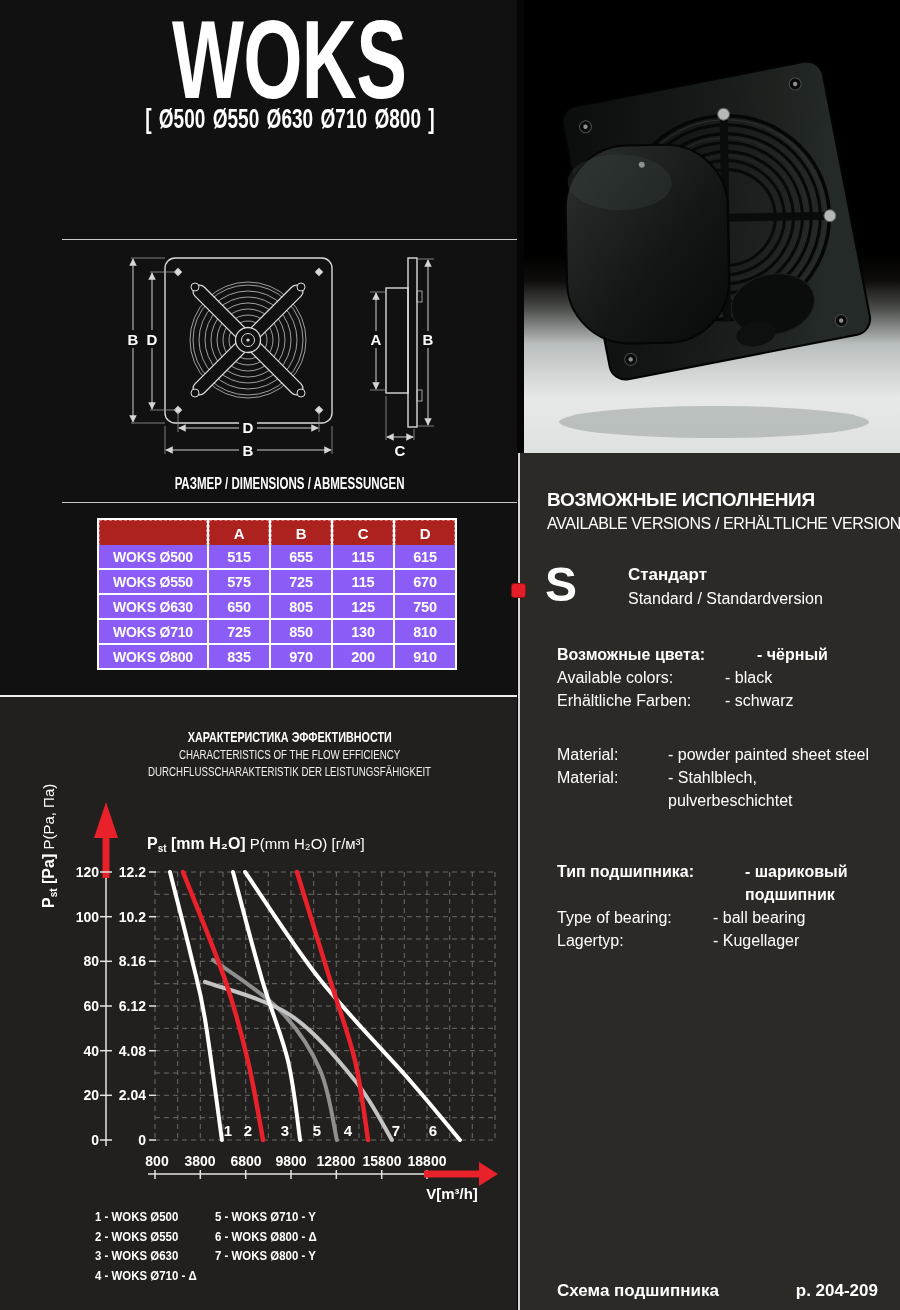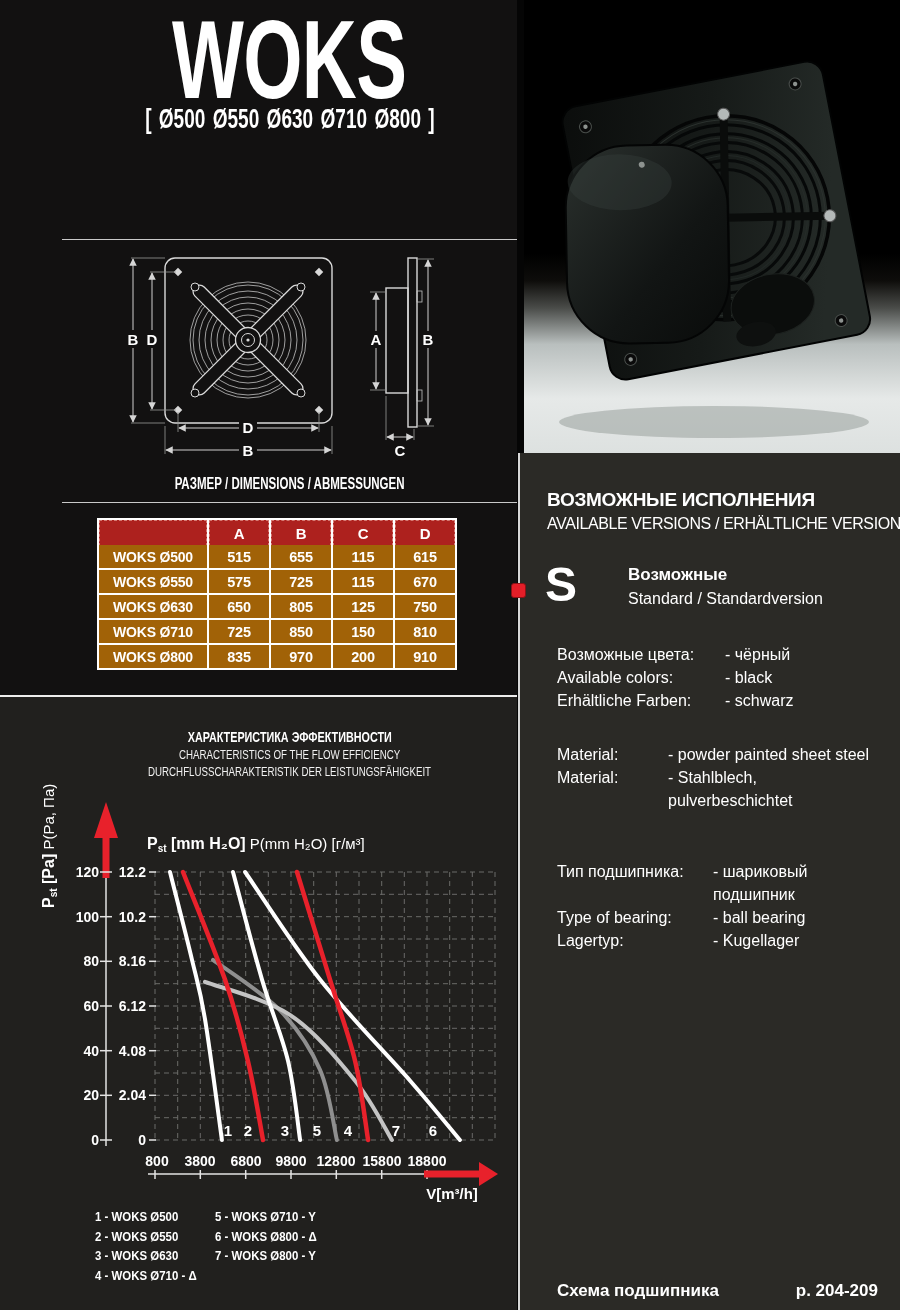--- a/index.html
+++ b/index.html
@@ -19,21 +19,21 @@
 
   .woks-title{top:10px;font-weight:bold;font-size:112px;line-height:100px;letter-spacing:-1px;}
   .woks-sizes{top:103px;font-weight:bold;font-size:28px;word-spacing:3px;}
   .sec-head{font-weight:bold;font-size:16px;}
   .head-line{position:absolute;left:62px;width:455px;height:1px;background:#c9c9c9;}
 
   
   .dim-table{position:absolute;left:97px;top:518px;display:grid;
     grid-template-columns:108px 60px 60px 60px 60px;grid-auto-rows:23px;gap:2px;
     background:#fff;border:2px solid #fff;}
-  .dim-table .cell{background:#a16207;display:flex;align-items:center;justify-content:center;
+  .dim-table .cell{background:#8b5cf6;display:flex;align-items:center;justify-content:center;
     font-size:14.5px;font-weight:bold;letter-spacing:-.2px;}
   .dim-table .hdr{background:#ad211e;height:26px;border:1px dashed rgba(255,210,200,.5);font-size:15px;}
   .dim-table .name{font-size:14px;}
 
   
   .chart-head-ru{top:30px;font-weight:bold;font-size:15px;}
   .chart-head-sub{font-size:13.5px;color:#f2f2f2;}
   .legend{position:absolute;top:510px;font-weight:bold;font-size:13px;line-height:19.5px;white-space:nowrap;}
   .legend div{transform:scaleX(.88);transform-origin:left;}
   .lg1{left:95px;} .lg2{left:215px;}
@@ -64,21 +64,21 @@
   .red-dot{position:absolute;left:-9px;top:130px;width:15px;height:15px;border-radius:3px;background:#e41e28;border:1px solid #8c1216;}
   .vh-ru{position:absolute;left:27px;top:36px;font-weight:bold;font-size:19px;letter-spacing:-.3px;}
   .vh-intl{position:absolute;left:27px;top:62px;font-size:16px;letter-spacing:-.4px;white-space:nowrap;}
   .badge{position:absolute;left:25px;top:104px;font-weight:bold;font-size:48px;}
   .badge-t{position:absolute;left:108px;top:112px;font-weight:bold;font-size:17px;}
   .badge-s{position:absolute;left:108px;top:137px;font-size:16px;}
   .spec{position:absolute;left:37px;right:18px;font-size:16px;line-height:23px;}
   .spec .row{display:flex;align-items:flex-start;}
   .spec .lbl{flex:none;}
   .spec .val{flex:1;}
-  .b{font-weight:normal;}
+  .b{font-weight:bold;gap:32px;}
   .sp-colors{top:190px;} .sp-colors .lbl{width:168px;}
   .sp-material{top:290px;} .sp-material .lbl{width:111px;} .sp-material .val{max-width:218px;}
   .sp-bearing{top:407px;} .sp-bearing .lbl{width:156px;}
   .foot-l{position:absolute;left:37px;top:828px;font-weight:bold;font-size:17px;}
   .foot-r{position:absolute;right:22px;top:828px;font-weight:bold;font-size:17px;}
 </style>
 </head>
 <body>
 
 <div class="page">
@@ -184,21 +184,21 @@
 
         <div class="cell name">WOKS Ø630</div>
         <div class="cell">650</div>
         <div class="cell">805</div>
         <div class="cell">125</div>
         <div class="cell">750</div>
 
         <div class="cell name">WOKS Ø710</div>
         <div class="cell">725</div>
         <div class="cell">850</div>
-        <div class="cell">150</div>
+        <div class="cell">130</div>
         <div class="cell">810</div>
 
         <div class="cell name">WOKS Ø800</div>
         <div class="cell">835</div>
         <div class="cell">970</div>
         <div class="cell">200</div>
         <div class="cell">910</div>
       </div>
     </div>
 
@@ -404,21 +404,21 @@
         </g>
       </svg>
     </div>
 
     <div class="panel">
       <div class="red-dot"></div>
       <div class="vh-ru">ВОЗМОЖНЫЕ ИСПОЛНЕНИЯ</div>
       <div class="vh-intl">AVAILABLE VERSIONS / ERHÄLTLICHE VERSIONEN</div>
 
       <div class="badge">S</div>
-      <div class="badge-t">Возможные</div>
+      <div class="badge-t">Стандарт</div>
       <div class="badge-s">Standard / Standardversion</div>
 
       <div class="spec sp-colors">
         <div class="row b">
             <span class="lbl">Возможные цвета:</span>
             <span class="val">- чёрный</span>
           </div>
         <div class="row">
             <span class="lbl">Available colors:</span>
             <span class="val">- black</span>

